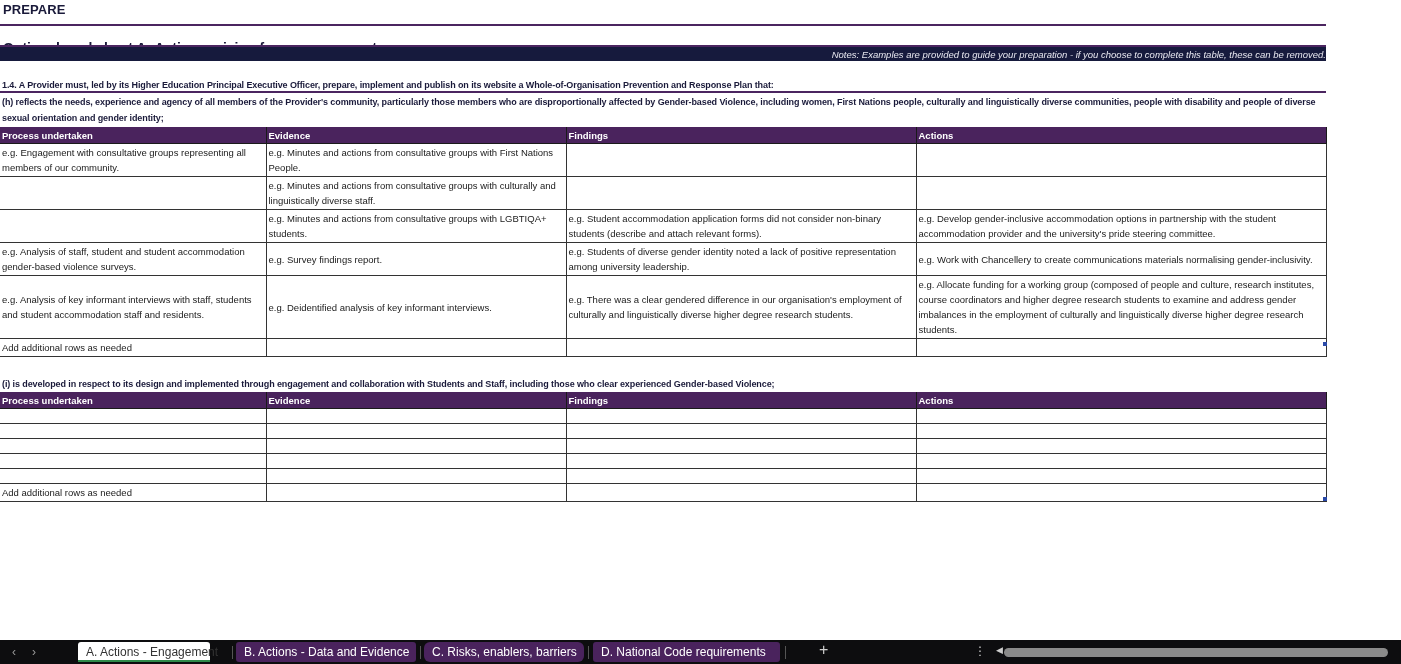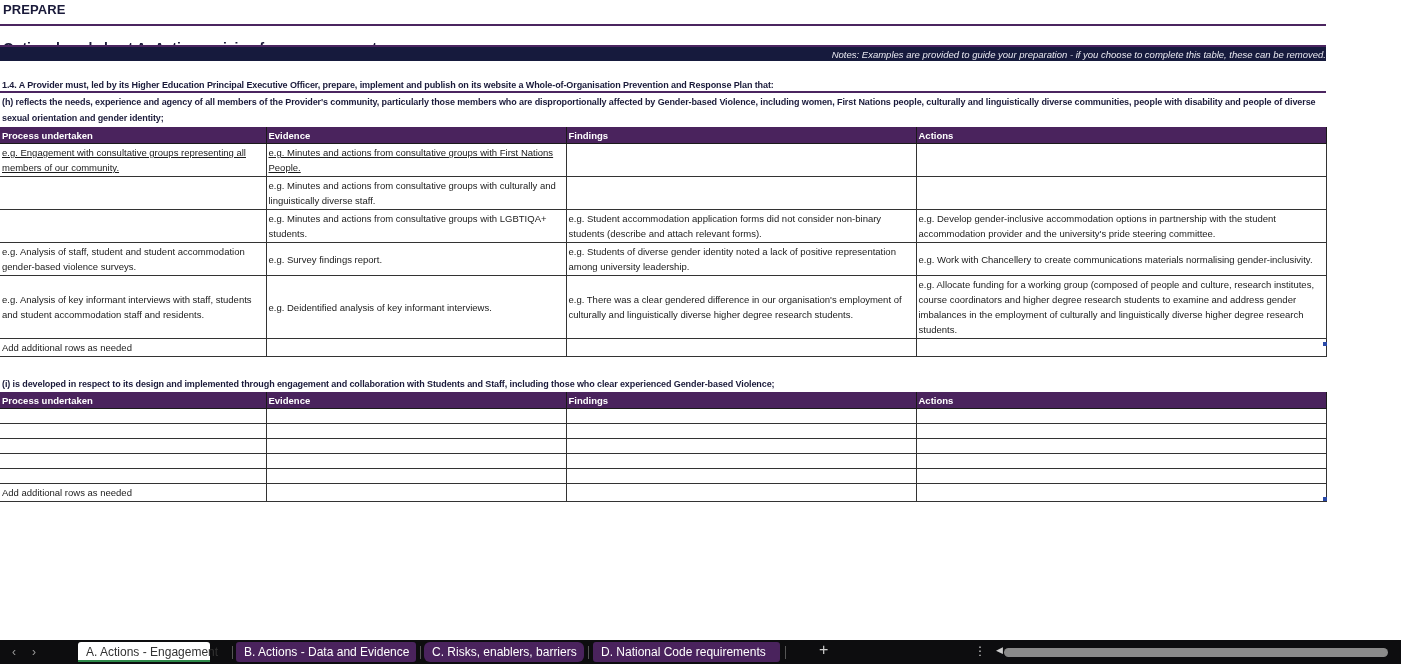--- a/index.html
+++ b/index.html
@@ -101,21 +101,21 @@
       </colgroup>
     <thead>
       <tr>
         <th>Process undertaken</th>
         <th>Evidence</th>
         <th>Findings</th>
         <th>Actions</th>
       </tr>
     </thead>
     <tbody>
-      <tr style="height:31px;text-decoration:underline;">
+      <tr style="height:31px;">
         <td>e.g. Engagement with consultative groups representing all members of our community.</td>
         <td>e.g. Minutes and actions from consultative groups with First Nations People.</td>
         <td></td>
         <td></td>
       </tr>
       <tr style="height:32px;">
         <td></td>
         <td>e.g. Minutes and actions from consultative groups with culturally and linguistically diverse staff.</td>
         <td></td>
         <td></td>

